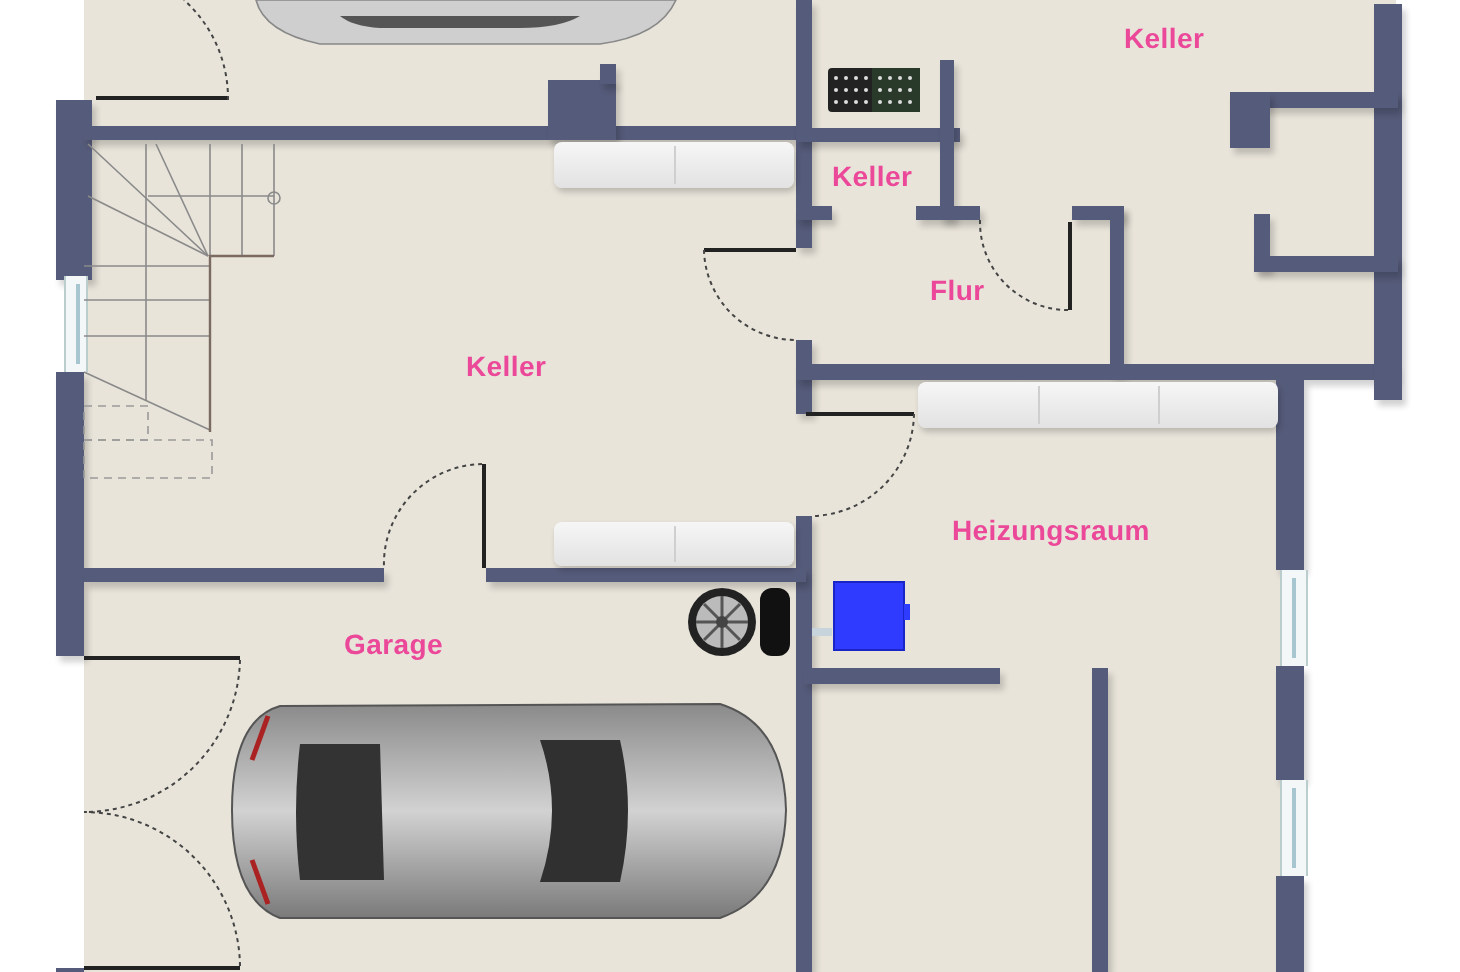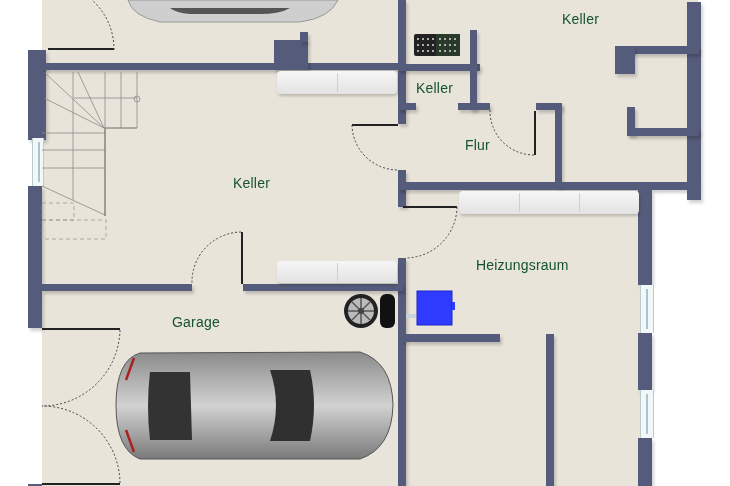--- a/index.html
+++ b/index.html
@@ -1,20 +1,20 @@
 <!DOCTYPE html>
 <html><head>
 <meta charset="utf-8">
 <style>
   html,body{margin:0;padding:0;}
   body{width:730px;height:486px;overflow:hidden;background:#ffffff;position:relative;font-family:"Liberation Sans","DejaVu Sans",sans-serif;}
   .plan{position:absolute;left:0;top:0;width:730px;height:486px;}
   .floor{position:absolute;background:#e8e4da;}
   .wall{position:absolute;background:#555b7a;box-shadow:2px 3px 3px rgba(0,0,0,0.18);}
-  .label{position:absolute;font-size:14px;color:#14532d;white-space:nowrap;letter-spacing:0.2px;}
+  .label{position:absolute;font-size:14px;color:#ec4899;white-space:nowrap;letter-spacing:0.2px;font-weight:bold;}
   .shelf{position:absolute;background:linear-gradient(#f6f6f6,#e2e2e2);border-radius:4px;box-shadow:1px 2px 3px rgba(0,0,0,0.2);}
   .shelf-seg{position:absolute;top:2px;bottom:2px;border-right:1px solid #cfcfcf;}
   .window{position:absolute;background:#f4f7f8;border-left:1px solid #bcc;border-right:1px solid #bcc;}
   .window::after{content:"";position:absolute;left:45%;top:4px;bottom:4px;width:2px;background:#a8c6d0;}
   .door-leaf{position:absolute;background:#222;}
   svg{position:absolute;left:0;top:0;}
 </style>
 </head>
 <body>
 

